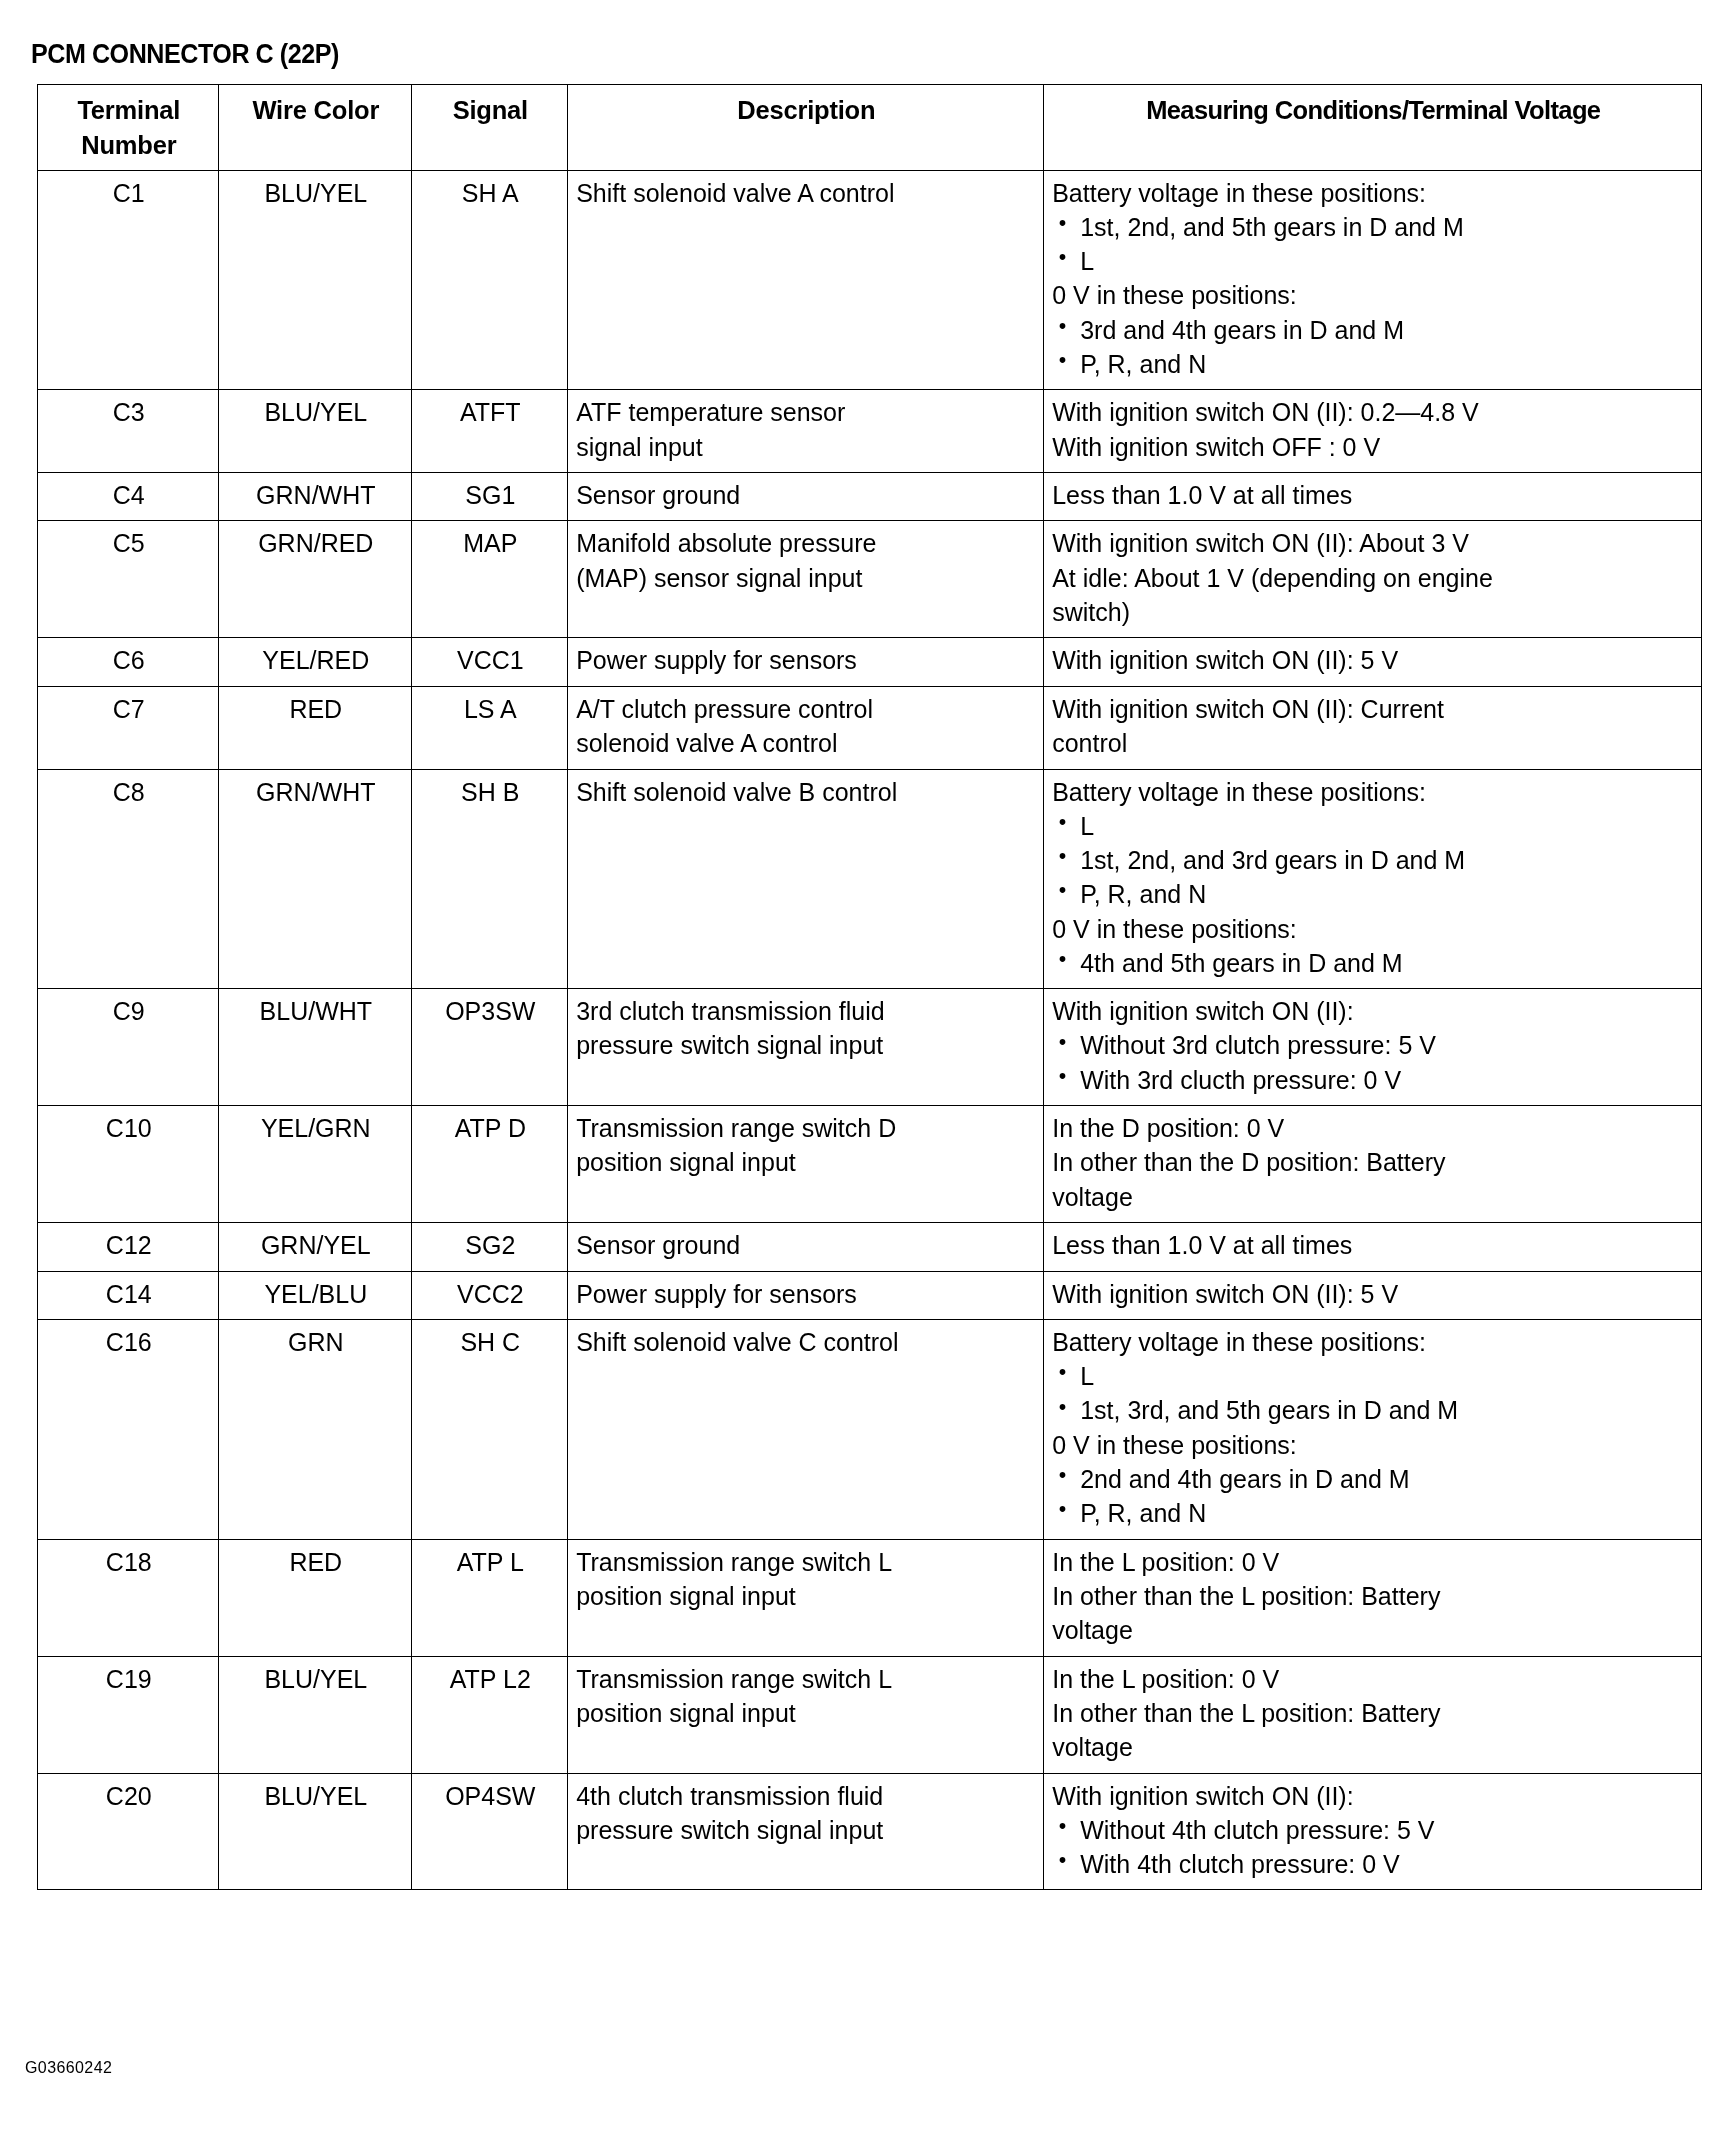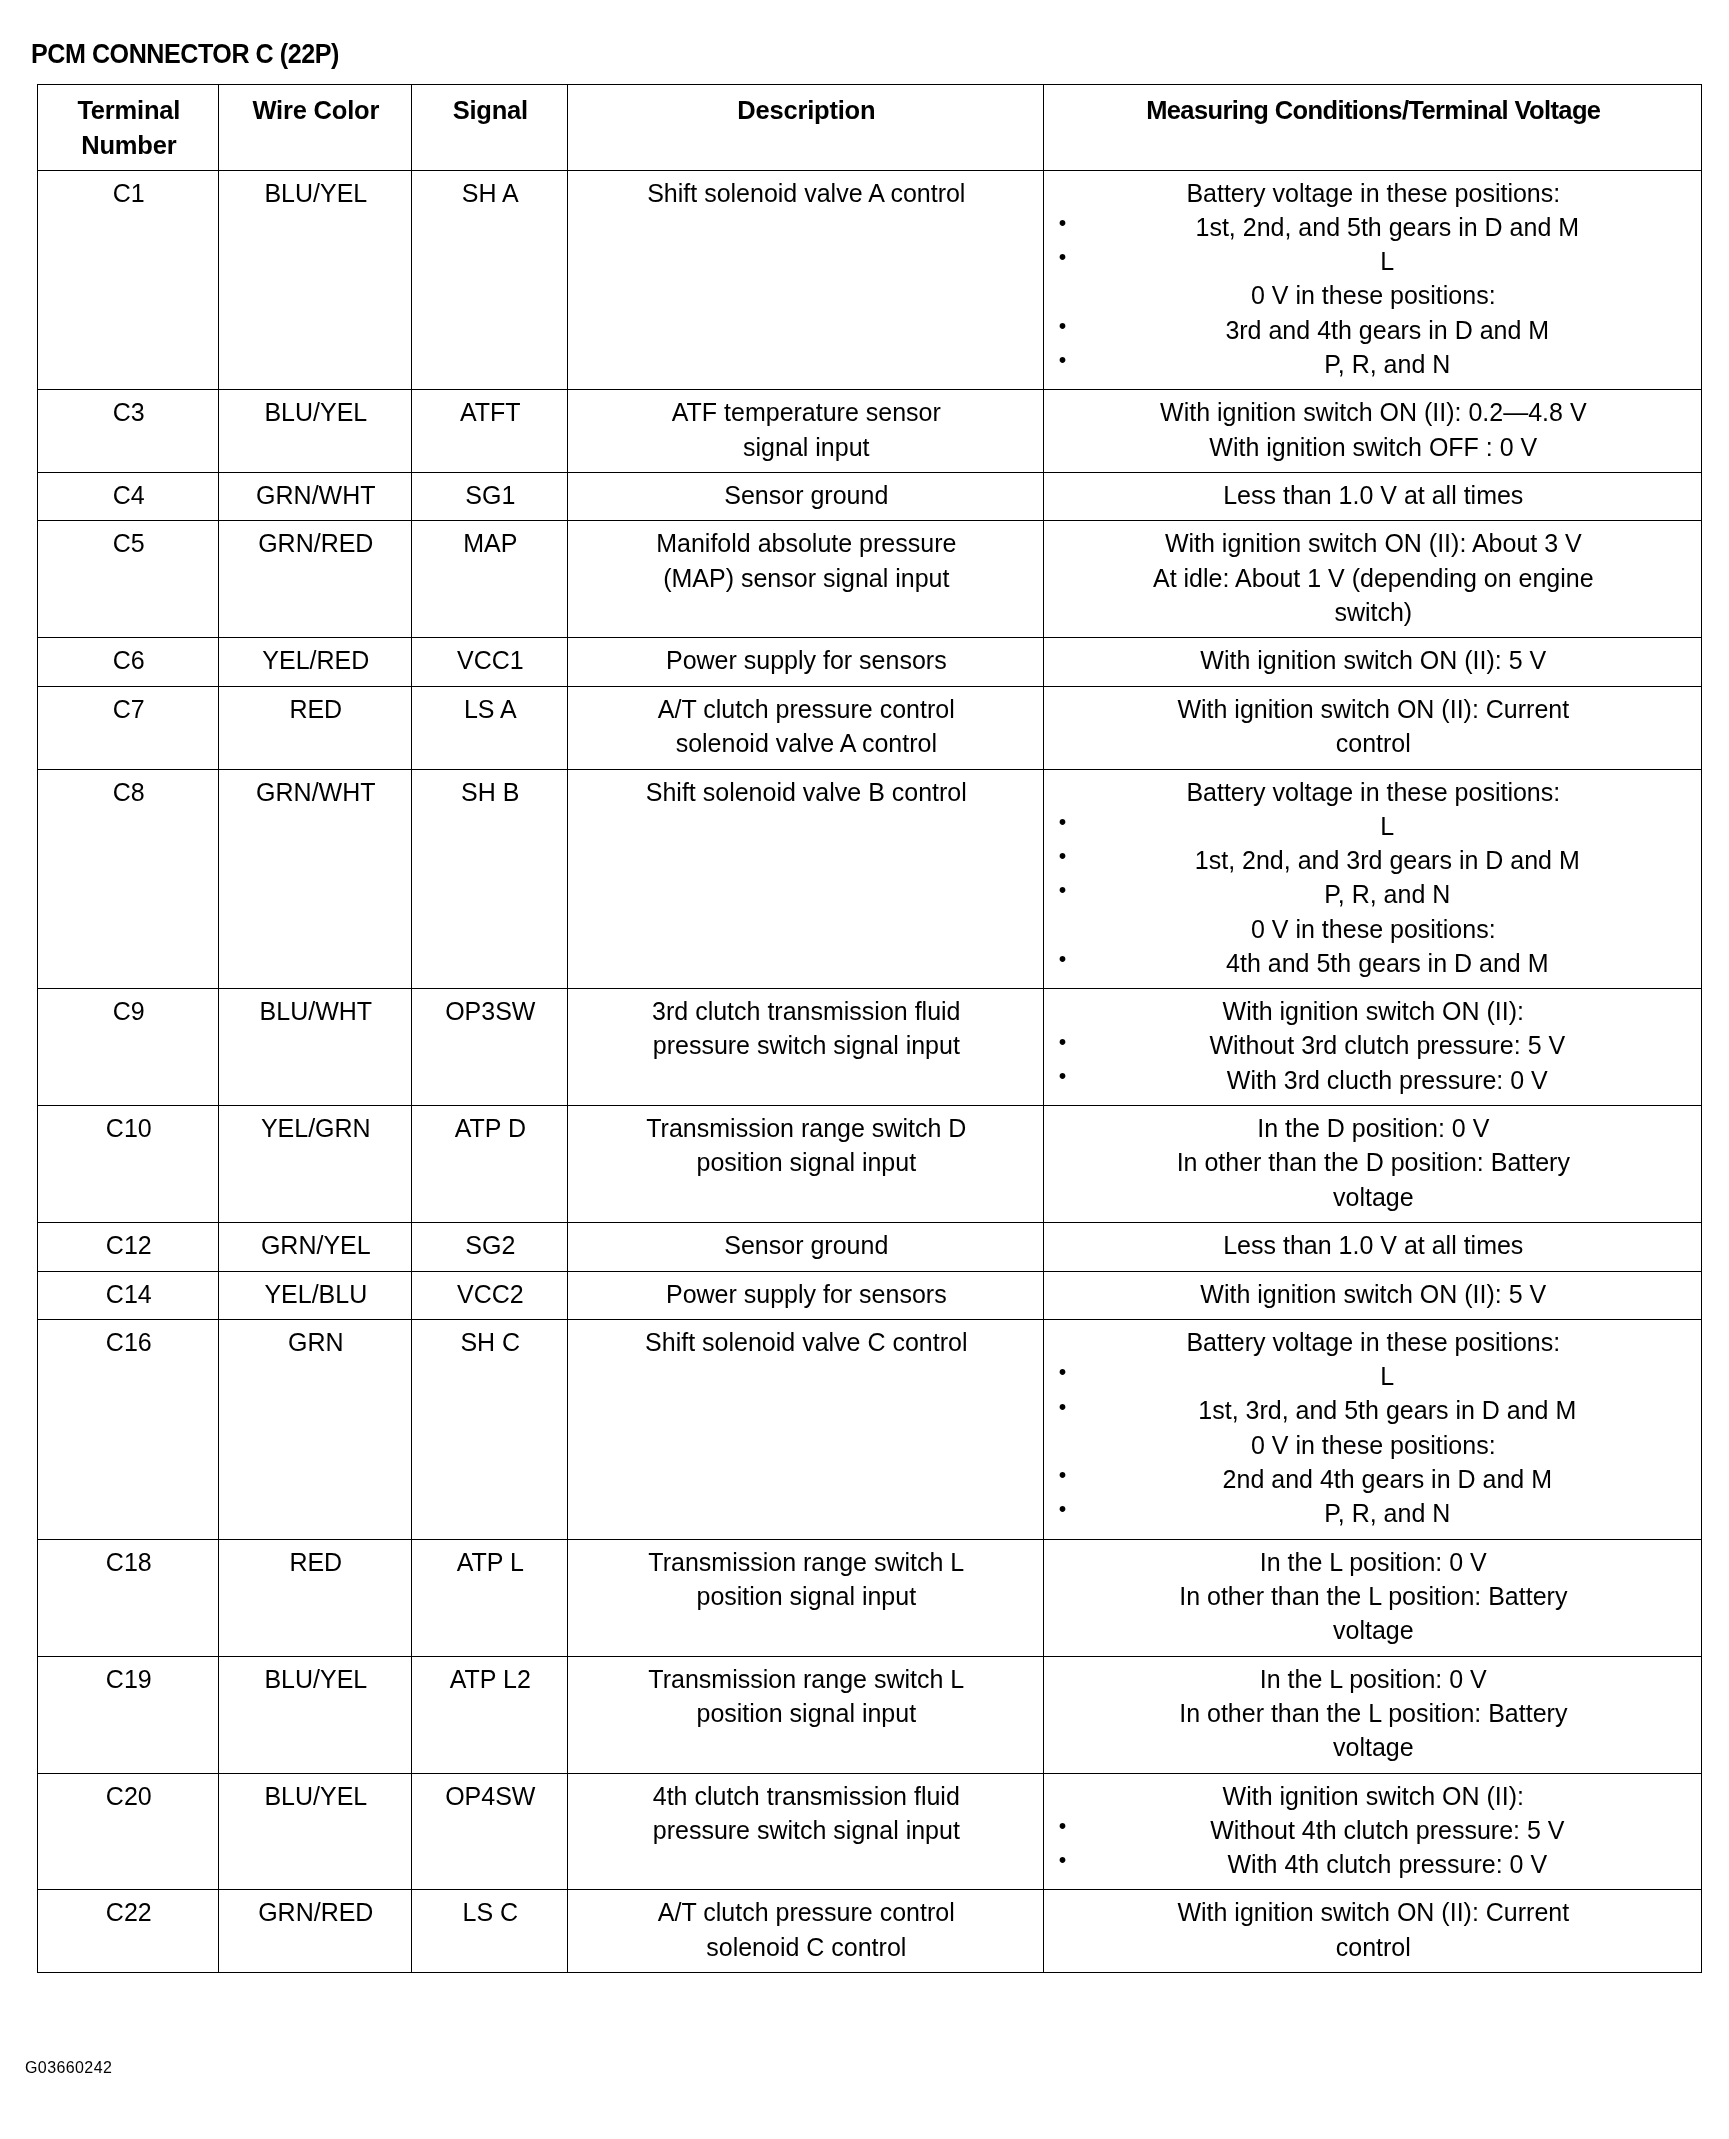--- a/index.html
+++ b/index.html
@@ -64,21 +64,21 @@
   col.c-wire { width: 193px; }
   col.c-sig  { width: 156px; }
   col.c-desc { width: 476px; }
   col.c-meas { width: 658px; }
 
   td.cell-center {
     text-align: center;
     white-space: nowrap;
   }
   td.cell-left {
-    text-align: center;
+    text-align: left;
   }
   .line {
     display: block;
     white-space: nowrap;
   }
   .bullets {
     list-style: none;
     margin: 0;
     padding: 0;
   }
@@ -343,32 +343,19 @@
             <span class="line">pressure switch signal input</span>
           </td>
           <td class="cell-left">
             <span class="line">With ignition switch ON (II):</span>
             <ul class="bullets">
               <li>Without 4th clutch pressure: 5 V</li>
               <li>With 4th clutch pressure: 0 V</li>
             </ul>
           </td>
         </tr>
-        <tr>
-          <td class="cell-center">C22</td>
-          <td class="cell-center">GRN/RED</td>
-          <td class="cell-center">LS C</td>
-          <td class="cell-left">
-            <span class="line">A/T clutch pressure control</span>
-            <span class="line">solenoid C control</span>
-          </td>
-          <td class="cell-left">
-            <span class="line">With ignition switch ON (II): Current</span>
-            <span class="line">control</span>
-          </td>
-        </tr>
       </tbody>
   </table>
 
   <div class="footer-code">G03660242</div>
 
 </div>
 
 
 </body></html>

